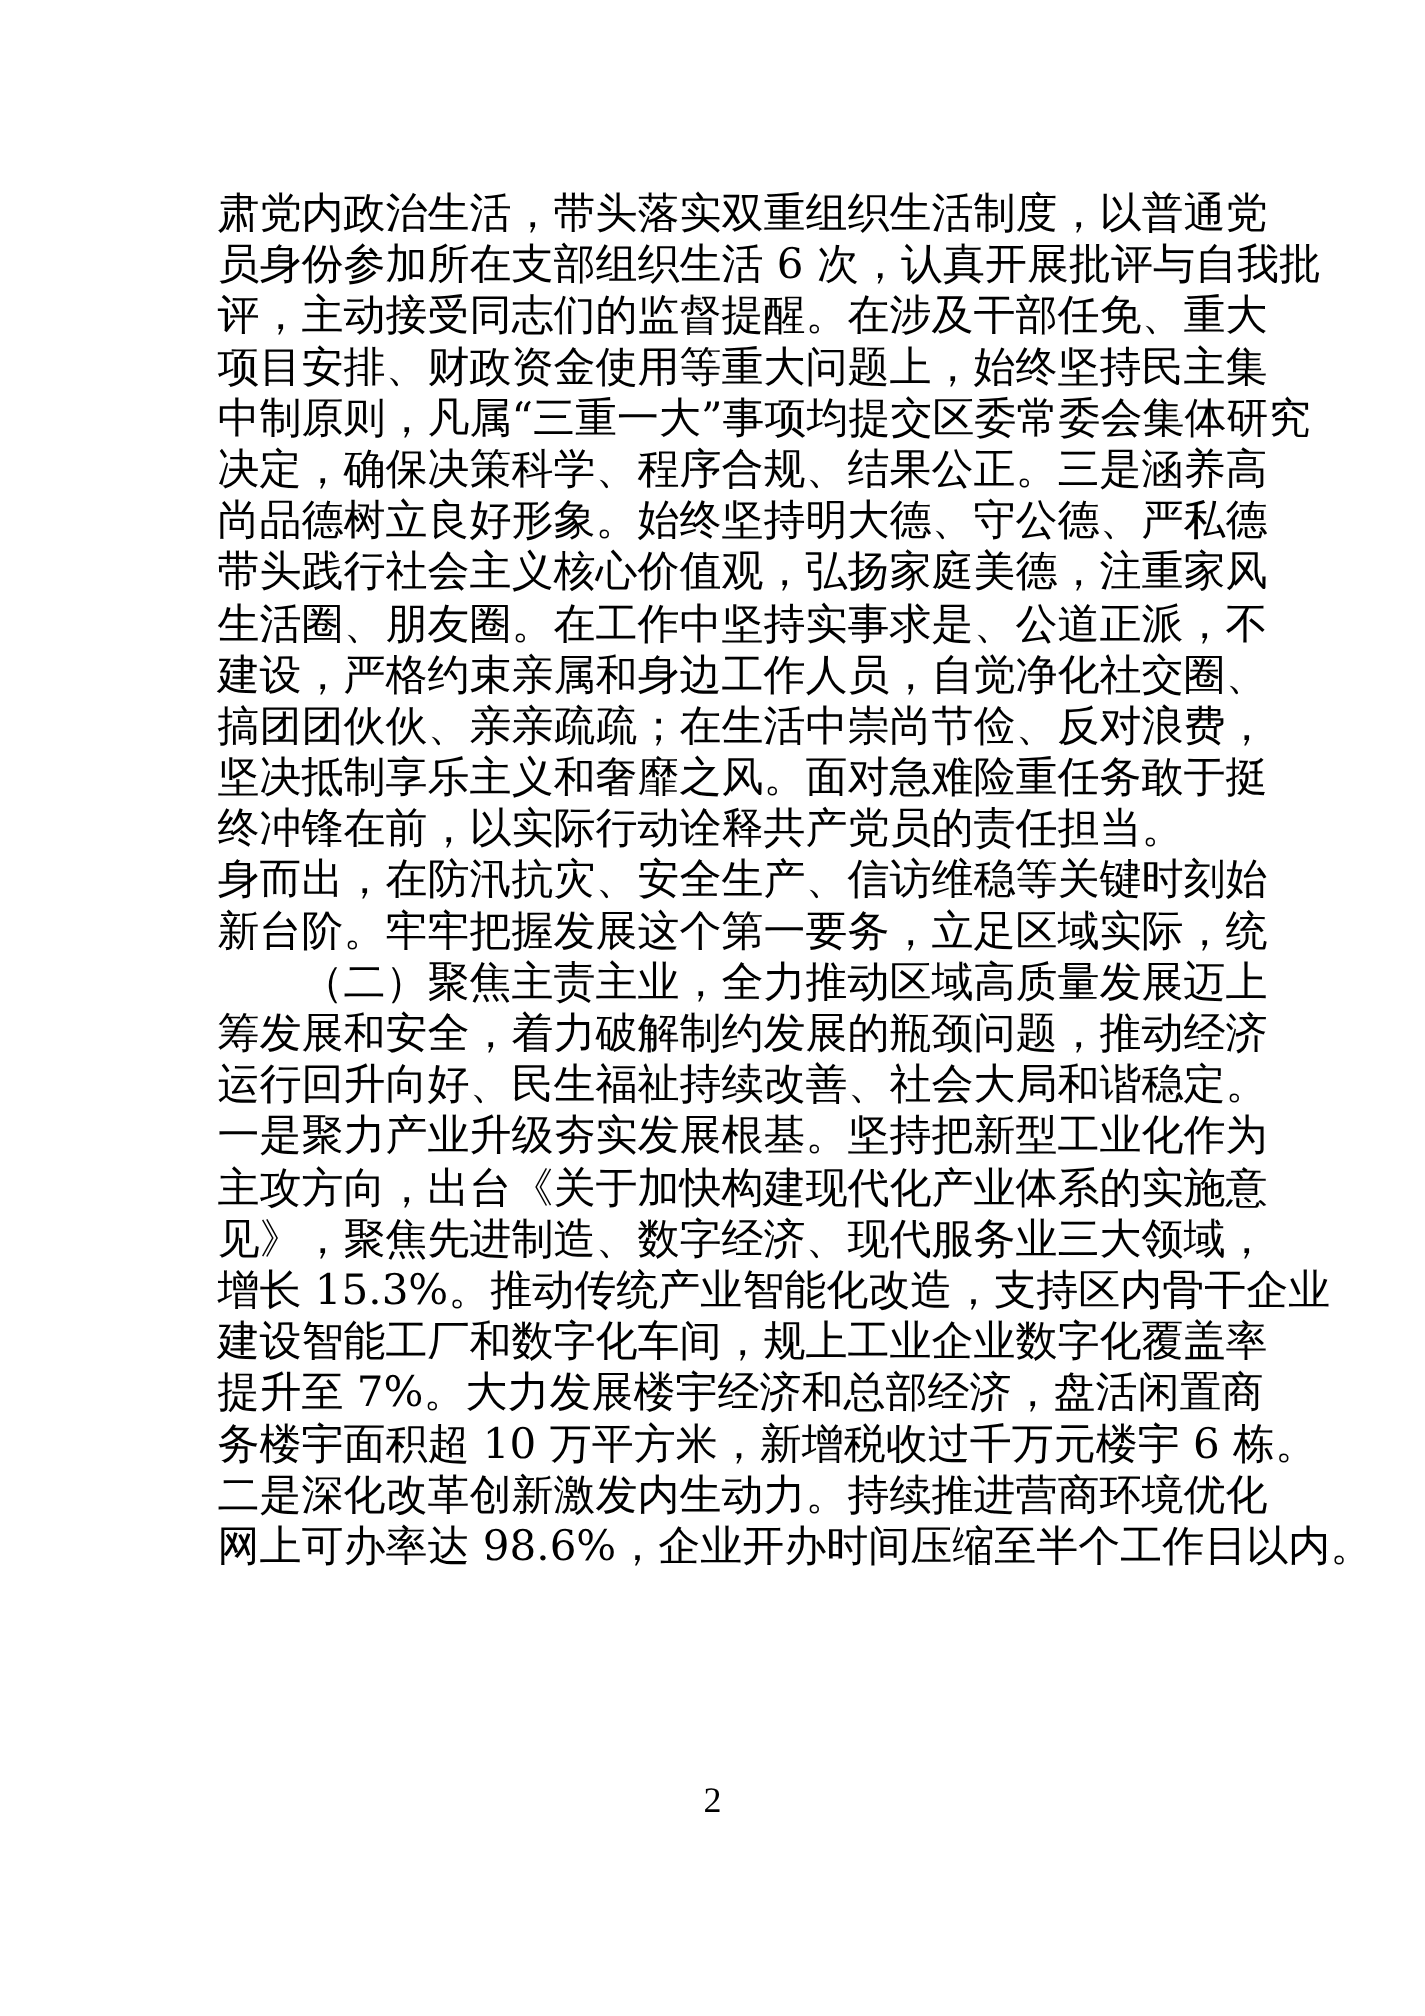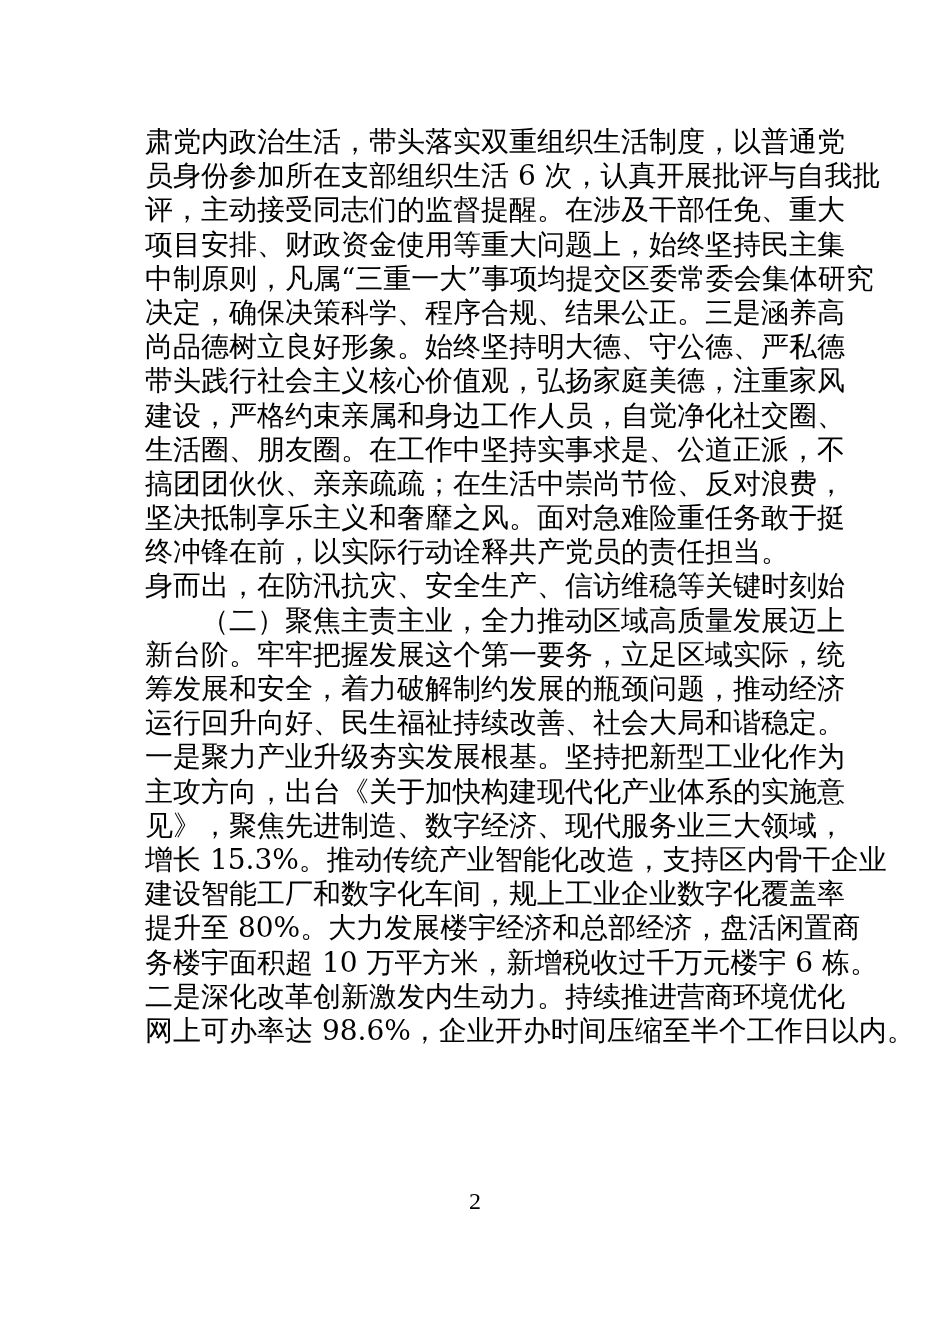--- a/index.html
+++ b/index.html
@@ -58,34 +58,34 @@
 <div class="page">
   <div class="body-text">
     <span class="line">肃党内政治生活，带头落实双重组织生活制度，以普通党</span>
     <span class="line">员身份参加所在支部组织生活 6 次，认真开展批评与自我批</span>
     <span class="line">评，主动接受同志们的监督提醒。在涉及干部任免、重大</span>
     <span class="line">项目安排、财政资金使用等重大问题上，始终坚持民主集</span>
     <span class="line">中制原则，凡属“三重一大”事项均提交区委常委会集体研究</span>
     <span class="line">决定，确保决策科学、程序合规、结果公正。三是涵养高</span>
     <span class="line">尚品德树立良好形象。始终坚持明大德、守公德、严私德</span>
     <span class="line">带头践行社会主义核心价值观，弘扬家庭美德，注重家风</span>
+    <span class="line">生活圈、朋友圈。在工作中坚持实事求是、公道正派，不</span>
     <span class="line">建设，严格约束亲属和身边工作人员，自觉净化社交圈、</span>
-    <span class="line">生活圈、朋友圈。在工作中坚持实事求是、公道正派，不</span>
     <span class="line">搞团团伙伙、亲亲疏疏；在生活中崇尚节俭、反对浪费，</span>
     <span class="line">坚决抵制享乐主义和奢靡之风。面对急难险重任务敢于挺</span>
     <span class="line last">终冲锋在前，以实际行动诠释共产党员的责任担当。</span>
     <span class="line">身而出，在防汛抗灾、安全生产、信访维稳等关键时刻始</span>
+    <span class="line">新台阶。牢牢把握发展这个第一要务，立足区域实际，统</span>
     <span class="line">　　（二）聚焦主责主业，全力推动区域高质量发展迈上</span>
-    <span class="line">新台阶。牢牢把握发展这个第一要务，立足区域实际，统</span>
     <span class="line">筹发展和安全，着力破解制约发展的瓶颈问题，推动经济</span>
     <span class="line">运行回升向好、民生福祉持续改善、社会大局和谐稳定。</span>
     <span class="line">一是聚力产业升级夯实发展根基。坚持把新型工业化作为</span>
     <span class="line">主攻方向，出台《关于加快构建现代化产业体系的实施意</span>
     <span class="line">见》，聚焦先进制造、数字经济、现代服务业三大领域，</span>
     <span class="line">增长 15.3%。推动传统产业智能化改造，支持区内骨干企业</span>
     <span class="line">建设智能工厂和数字化车间，规上工业企业数字化覆盖率</span>
-    <span class="line">提升至 80%。大力发展楼宇经济和总部经济，盘活闲置商</span>
+    <span class="line">提升至 7%。大力发展楼宇经济和总部经济，盘活闲置商</span>
     <span class="line">务楼宇面积超 10 万平方米，新增税收过千万元楼宇 6 栋。</span>
     <span class="line">二是深化改革创新激发内生动力。持续推进营商环境优化</span>
     <span class="line">网上可办率达 98.6%，企业开办时间压缩至半个工作日以内。</span>
   </div>
   <div class="page-number">2</div>
 </div>
 
 </body></html>

